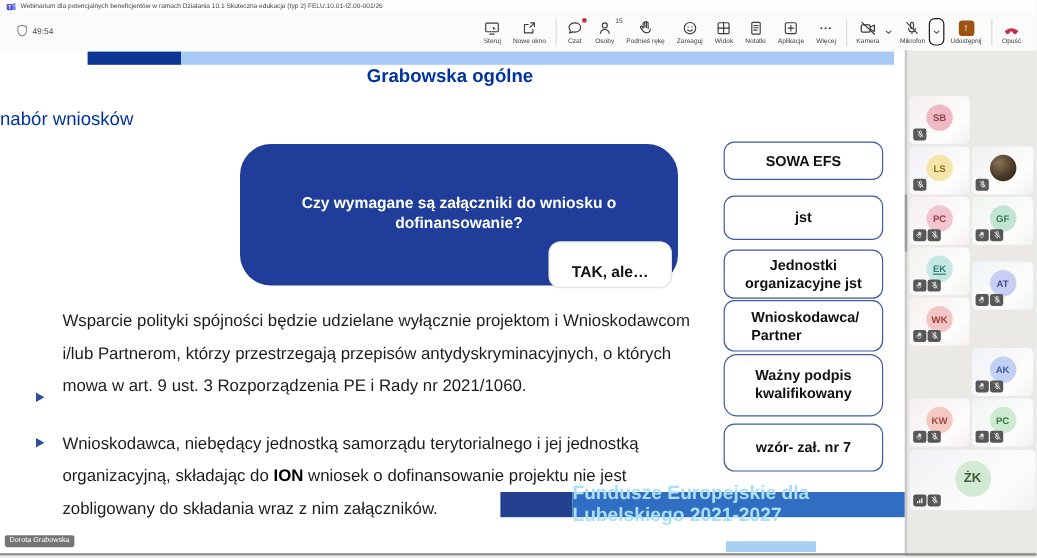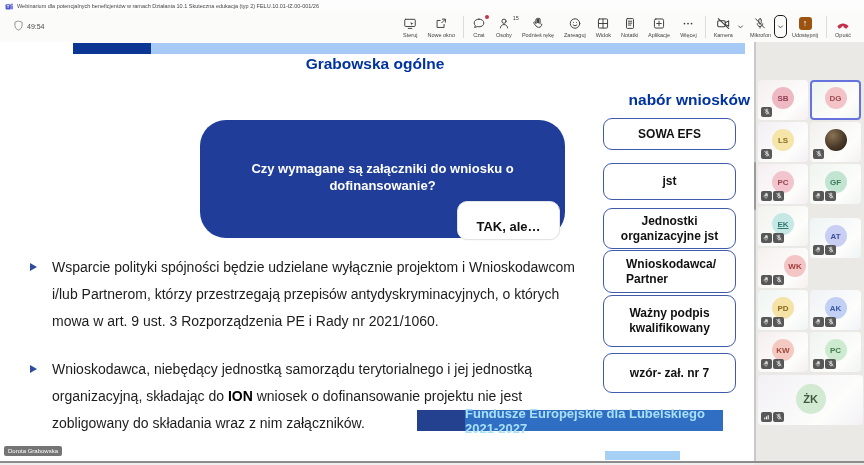--- a/index.html
+++ b/index.html
@@ -25,34 +25,34 @@
   .share-sq{width:13px;height:13px;border-radius:3px;background:#9c5310;display:flex;align-items:center;justify-content:center;color:#fff;font-size:9px;font-weight:bold;line-height:1;}
 
   
   .stage{position:absolute;left:0;top:42px;width:864px;height:423px;background:#ebe9e6;}
   .slide{position:absolute;left:0;top:0;width:754px;height:419px;background:#fff;overflow:hidden;}
 
   .bar-navy{position:absolute;left:73px;top:1px;width:78px;height:11px;}
   .bar-light{position:absolute;left:151px;top:1px;width:594px;height:11px;}
 
   .slide-title{position:absolute;left:0;top:13px;width:750px;text-align:center;font-size:15.5px;font-weight:bold;}
-  .slide-subtitle{position:absolute;left:0;top:49px;width:750px;text-align:right;font-size:15.5px;font-weight:bold;}
+  .slide-subtitle{position:absolute;left:0;top:49px;width:750px;text-align:left;font-size:15.5px;font-weight:normal;}
 
   .qbox{position:absolute;left:200px;top:78px;width:365px;height:118px;border-radius:26px;color:#fff;font-size:13px;font-weight:bold;text-align:center;padding:40px 26px 0 26px;line-height:17px;}
   .takbox{position:absolute;left:457px;top:159px;width:103px;height:39px;background:#fff;border:1px solid #e3e3e3;border-radius:10px;text-align:center;padding-top:17px;font-size:13px;font-weight:bold;color:#111;box-shadow:0 0 2px rgba(0,0,0,.08);}
 
   .sidebox{position:absolute;left:603px;width:133px;background:#fff;border:1.5px solid #3f5ba9;border-radius:9px;display:flex;align-items:center;justify-content:center;text-align:center;font-size:12px;font-weight:bold;color:#111;line-height:15px;padding:2px 6px;}
   .sidebox.align-left{justify-content:flex-start;text-align:left;padding-left:22px;}
 
   .bullet{position:absolute;left:30px;width:545px;display:flex;font-size:14px;color:#1c1c1c;line-height:27px;}
   .bullet .marker{width:22px;padding-top:9px;flex:none;}
   .bullet .tri{width:0;height:0;border-left:7px solid #2e4d9e;border-top:4.5px solid transparent;border-bottom:4.5px solid transparent;}
   .bullet b{color:#000;}
   .footer-dark{position:absolute;left:417px;top:368px;width:60px;height:21px;}
-  .footer-main{position:absolute;left:465px;top:368px;width:258px;height:21px;display:flex;align-items:center;justify-content:center;font-size:13px;font-weight:bold;}
+  .footer-main{position:absolute;left:477px;top:368px;width:278px;height:21px;display:flex;align-items:center;justify-content:center;font-size:16px;font-weight:bold;}
 
   .presenter{position:absolute;left:4px;top:404px;background:#757575;color:#fff;font-size:6px;padding:2px 4px;border-radius:2px;}
   .next-slide{position:absolute;left:605px;top:409px;width:75px;height:9px;background:#a6d0f4;}
 
   .bottom-line{position:absolute;left:0;top:419px;width:864px;height:1.5px;background:#8c8c8c;}
   .bottom-strip{position:absolute;left:0;top:420.5px;width:754px;height:3px;background:#efefef;}
 
   .v-divider{position:absolute;left:754px;top:0;width:1.5px;height:419px;background:#c9c9c9;}
   .v-thumb{position:absolute;left:753.5px;top:120px;width:2.5px;height:48px;background:#9a9a9a;border-radius:2px;}
 
@@ -271,25 +271,25 @@
       <div class="slide-subtitle" style="color: rgb(0, 51, 160);">nabór wniosków</div>
 
       <div class="qbox" style="background: rgb(31, 61, 153);">Czy wymagane są załączniki do wniosku o dofinansowanie?</div>
       <div class="takbox">TAK, ale…</div>
 
       <div id="side-boxes">
           <div class="sidebox" style="top: 76px; height: 32px;">SOWA EFS</div>
           <div class="sidebox" style="top: 121px; height: 37px;">jst</div>
           <div class="sidebox" style="top: 166px; height: 41px;">Jednostki organizacyjne jst</div>
           <div class="sidebox align-left" style="top: 208px; height: 43px;">Wnioskodawca/ Partner</div>
-          <div class="sidebox" style="top: 253px; height: 52px;">Ważny podpis kwalifikowany</div>
+          <div class="sidebox" style="top: 253px; height: 52px; border-radius: 11px;">Ważny podpis kwalifikowany</div>
           <div class="sidebox" style="top: 311px; height: 40px;">wzór- zał. nr 7</div>
         </div>
       <div id="bullets">
-          <div class="bullet" style="top: 212px;">
+          <div class="bullet" style="top: 212px; align-items: flex-end;">
             <div class="marker">
               <div class="tri"></div>
             </div>
             <div class="bullet-text"><span>Wsparcie polityki spójności będzie udzielane wyłącznie projektom i Wnioskodawcom i/lub Partnerom, którzy przestrzegają przepisów antydyskryminacyjnych, o których mowa w art. 9 ust. 3 Rozporządzenia PE i Rady nr 2021/1060.</span></div>
           </div>
           <div class="bullet" style="top: 314px;">
             <div class="marker">
               <div class="tri"></div>
             </div>
             <div class="bullet-text"><span>Wnioskodawca, niebędący jednostką samorządu terytorialnego i jej jednostką organizacyjną, składając do </span><b>ION</b><span> wniosek o dofinansowanie projektu nie jest zobligowany do składania wraz z nim załączników.</span></div>
@@ -315,23 +315,20 @@
                 <g stroke="#fff" stroke-width="1" fill="none">
                   <rect x="4.9" y="1.4" width="2.2" height="4.6" rx="1.1"></rect>
                   <path d="M3.4 5.6c0 1.5 1.1 2.6 2.6 2.6s2.6-1.1 2.6-2.6"></path>
                   <line x1="6" y1="8.4" x2="6" y2="9.8"></line>
                   <line x1="2.2" y1="1.6" x2="9.8" y2="9.6"></line>
                 </g>
               </svg>
             </span>
           </div>
         </div>
-        <div class="tile active" style="left: 54px; top: 38px; width: 51px; height: 40px; background: linear-gradient(135deg, rgb(238, 244, 240), rgb(253, 253, 252) 70%, rgb(238, 244, 240));">
-          <div class="avatar" style="background: rgb(244, 195, 200); color: rgb(156, 74, 82);">DG</div>
-        </div>
         <div class="tile" style="left: 2px; top: 80px; width: 50px; height: 40px; background: linear-gradient(135deg, rgb(243, 239, 245), rgb(253, 253, 252) 70%, rgb(243, 239, 245));">
           <div class="avatar" style="background: rgb(246, 229, 168); color: rgb(138, 109, 31);">LS</div>
           <div class="badges">
             <span class="badge">
               <svg width="8" height="8" viewBox="0 0 12 12">
                 <g stroke="#fff" stroke-width="1" fill="none">
                   <rect x="4.9" y="1.4" width="2.2" height="4.6" rx="1.1"></rect>
                   <path d="M3.4 5.6c0 1.5 1.1 2.6 2.6 2.6s2.6-1.1 2.6-2.6"></path>
                   <line x1="6" y1="8.4" x2="6" y2="9.8"></line>
                   <line x1="2.2" y1="1.6" x2="9.8" y2="9.6"></line>
@@ -429,41 +426,21 @@
                   <rect x="4.9" y="1.4" width="2.2" height="4.6" rx="1.1"></rect>
                   <path d="M3.4 5.6c0 1.5 1.1 2.6 2.6 2.6s2.6-1.1 2.6-2.6"></path>
                   <line x1="6" y1="8.4" x2="6" y2="9.8"></line>
                   <line x1="2.2" y1="1.6" x2="9.8" y2="9.6"></line>
                 </g>
               </svg>
             </span>
           </div>
         </div>
         <div class="tile" style="left: 2px; top: 206px; width: 50px; height: 40px; background: linear-gradient(135deg, rgb(245, 240, 238), rgb(253, 253, 252) 70%, rgb(245, 240, 238));">
-          <div class="avatar" style="background: rgb(244, 197, 197); color: rgb(160, 60, 60); margin-left: 12px;">WK</div>
-          <div class="badges">
-            <span class="badge">
-              <svg width="7" height="8" viewBox="0 0 12 12">
-                <path d="M4 6V2.6a.6.6 0 011.2 0v3M5.2 5.4V2a.6.6 0 011.2 0v3.4M6.4 5.5V2.6a.6.6 0 011.2 0v3.6c0 2-.9 3.2-2.4 3.2-1 0-1.8-.5-2.4-1.3L1.6 6.4c-.3-.4-.2-.9.2-1.1.3-.2.7-.1 1 .1l1.2.9z" fill="none" stroke="#fff" stroke-width=".9"></path>
-              </svg>
-            </span>
-            <span class="badge">
-              <svg width="8" height="8" viewBox="0 0 12 12">
-                <g stroke="#fff" stroke-width="1" fill="none">
-                  <rect x="4.9" y="1.4" width="2.2" height="4.6" rx="1.1"></rect>
-                  <path d="M3.4 5.6c0 1.5 1.1 2.6 2.6 2.6s2.6-1.1 2.6-2.6"></path>
-                  <line x1="6" y1="8.4" x2="6" y2="9.8"></line>
-                  <line x1="2.2" y1="1.6" x2="9.8" y2="9.6"></line>
-                </g>
-              </svg>
-            </span>
-          </div>
-        </div>
-        <div class="tile" style="left: 2px; top: 248px; width: 50px; height: 40px; background: linear-gradient(135deg, rgb(238, 245, 242), rgb(253, 253, 252) 70%, rgb(238, 245, 242));">
-          <div class="avatar" style="background: rgb(244, 226, 166); color: rgb(138, 106, 30);">PD</div>
+          <div class="avatar" style="background: rgb(244, 197, 197); color: rgb(160, 60, 60);">WK</div>
           <div class="badges">
             <span class="badge">
               <svg width="7" height="8" viewBox="0 0 12 12">
                 <path d="M4 6V2.6a.6.6 0 011.2 0v3M5.2 5.4V2a.6.6 0 011.2 0v3.4M6.4 5.5V2.6a.6.6 0 011.2 0v3.6c0 2-.9 3.2-2.4 3.2-1 0-1.8-.5-2.4-1.3L1.6 6.4c-.3-.4-.2-.9.2-1.1.3-.2.7-.1 1 .1l1.2.9z" fill="none" stroke="#fff" stroke-width=".9"></path>
               </svg>
             </span>
             <span class="badge">
               <svg width="8" height="8" viewBox="0 0 12 12">
                 <g stroke="#fff" stroke-width="1" fill="none">
                   <rect x="4.9" y="1.4" width="2.2" height="4.6" rx="1.1"></rect>

